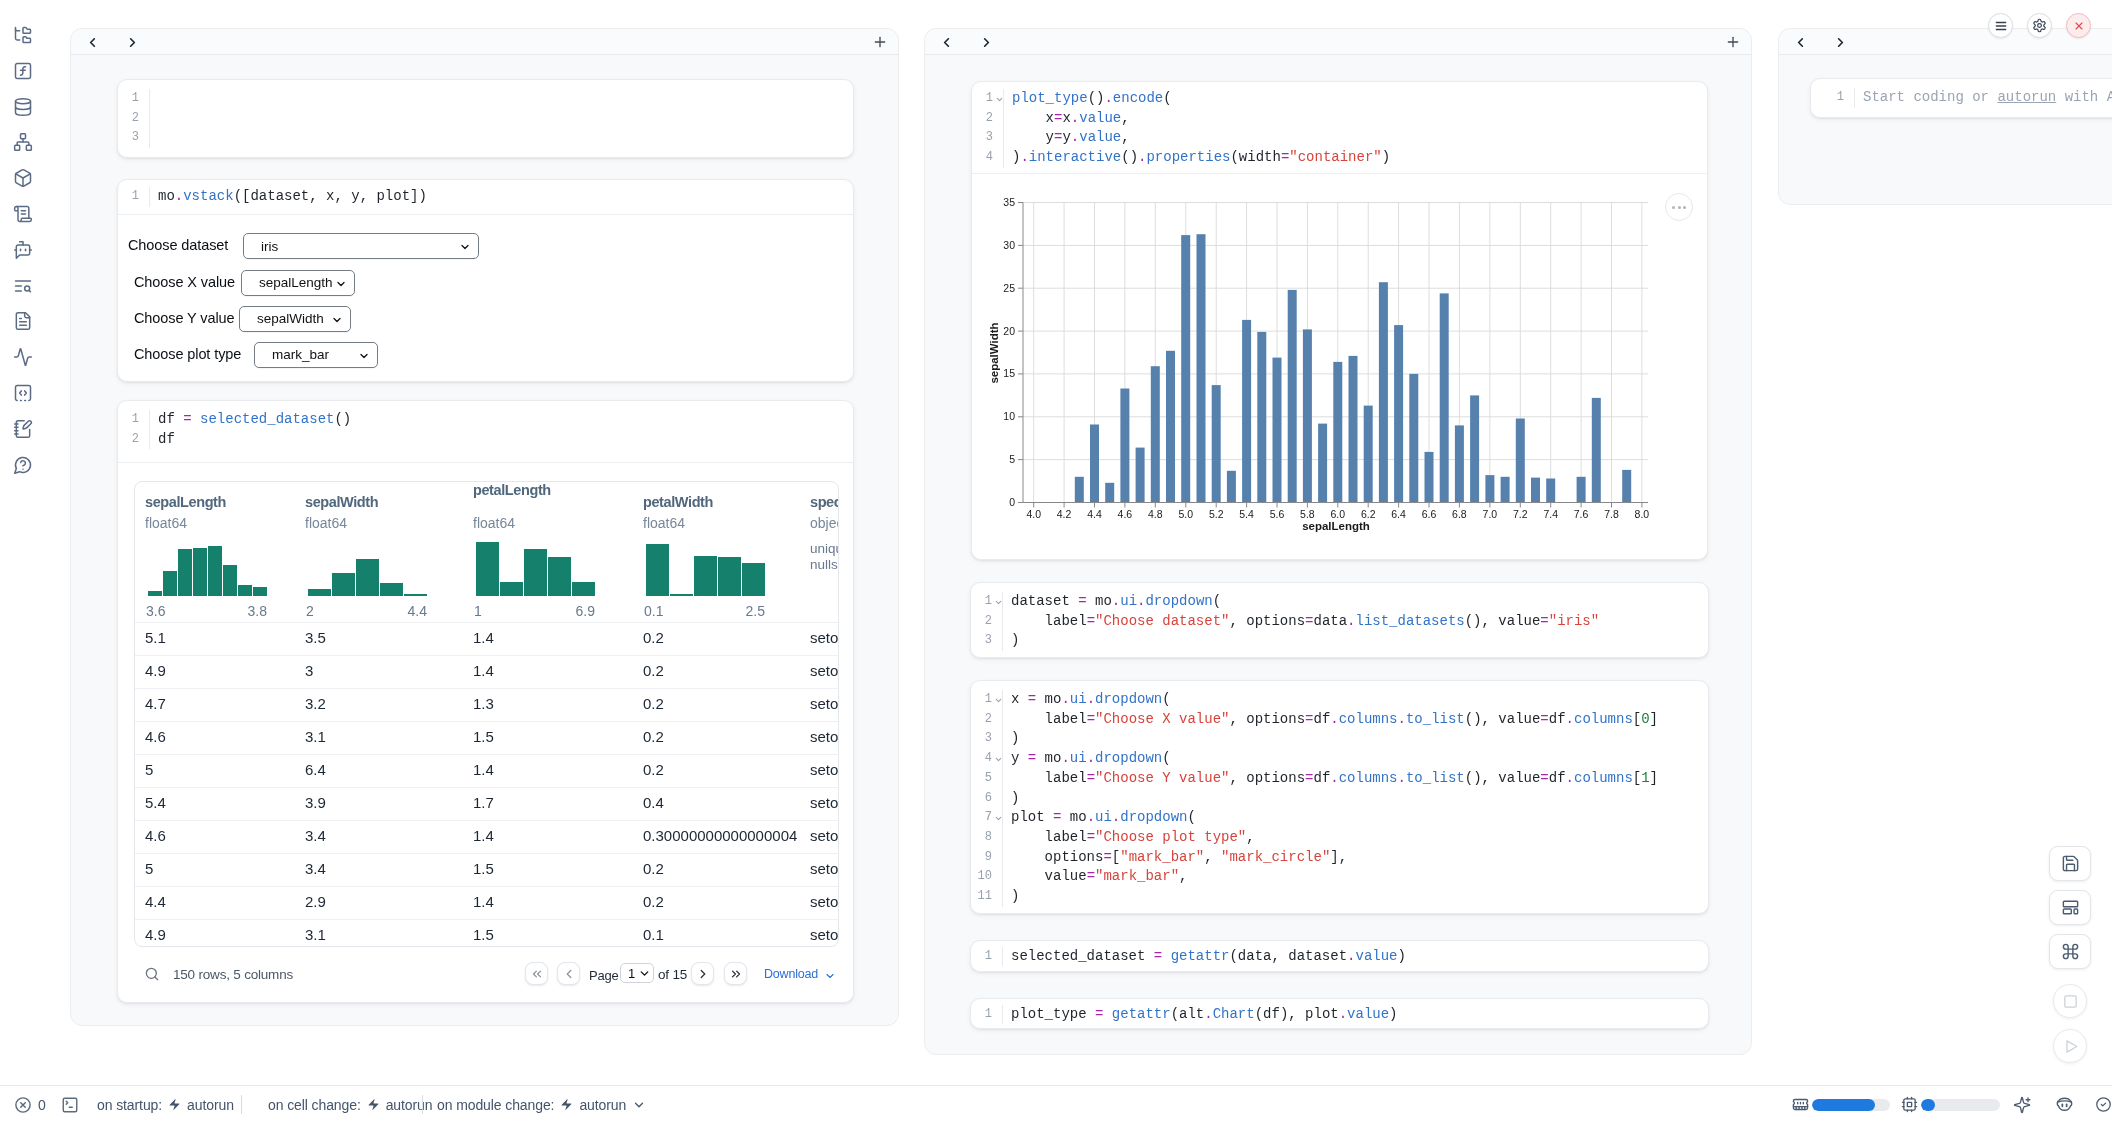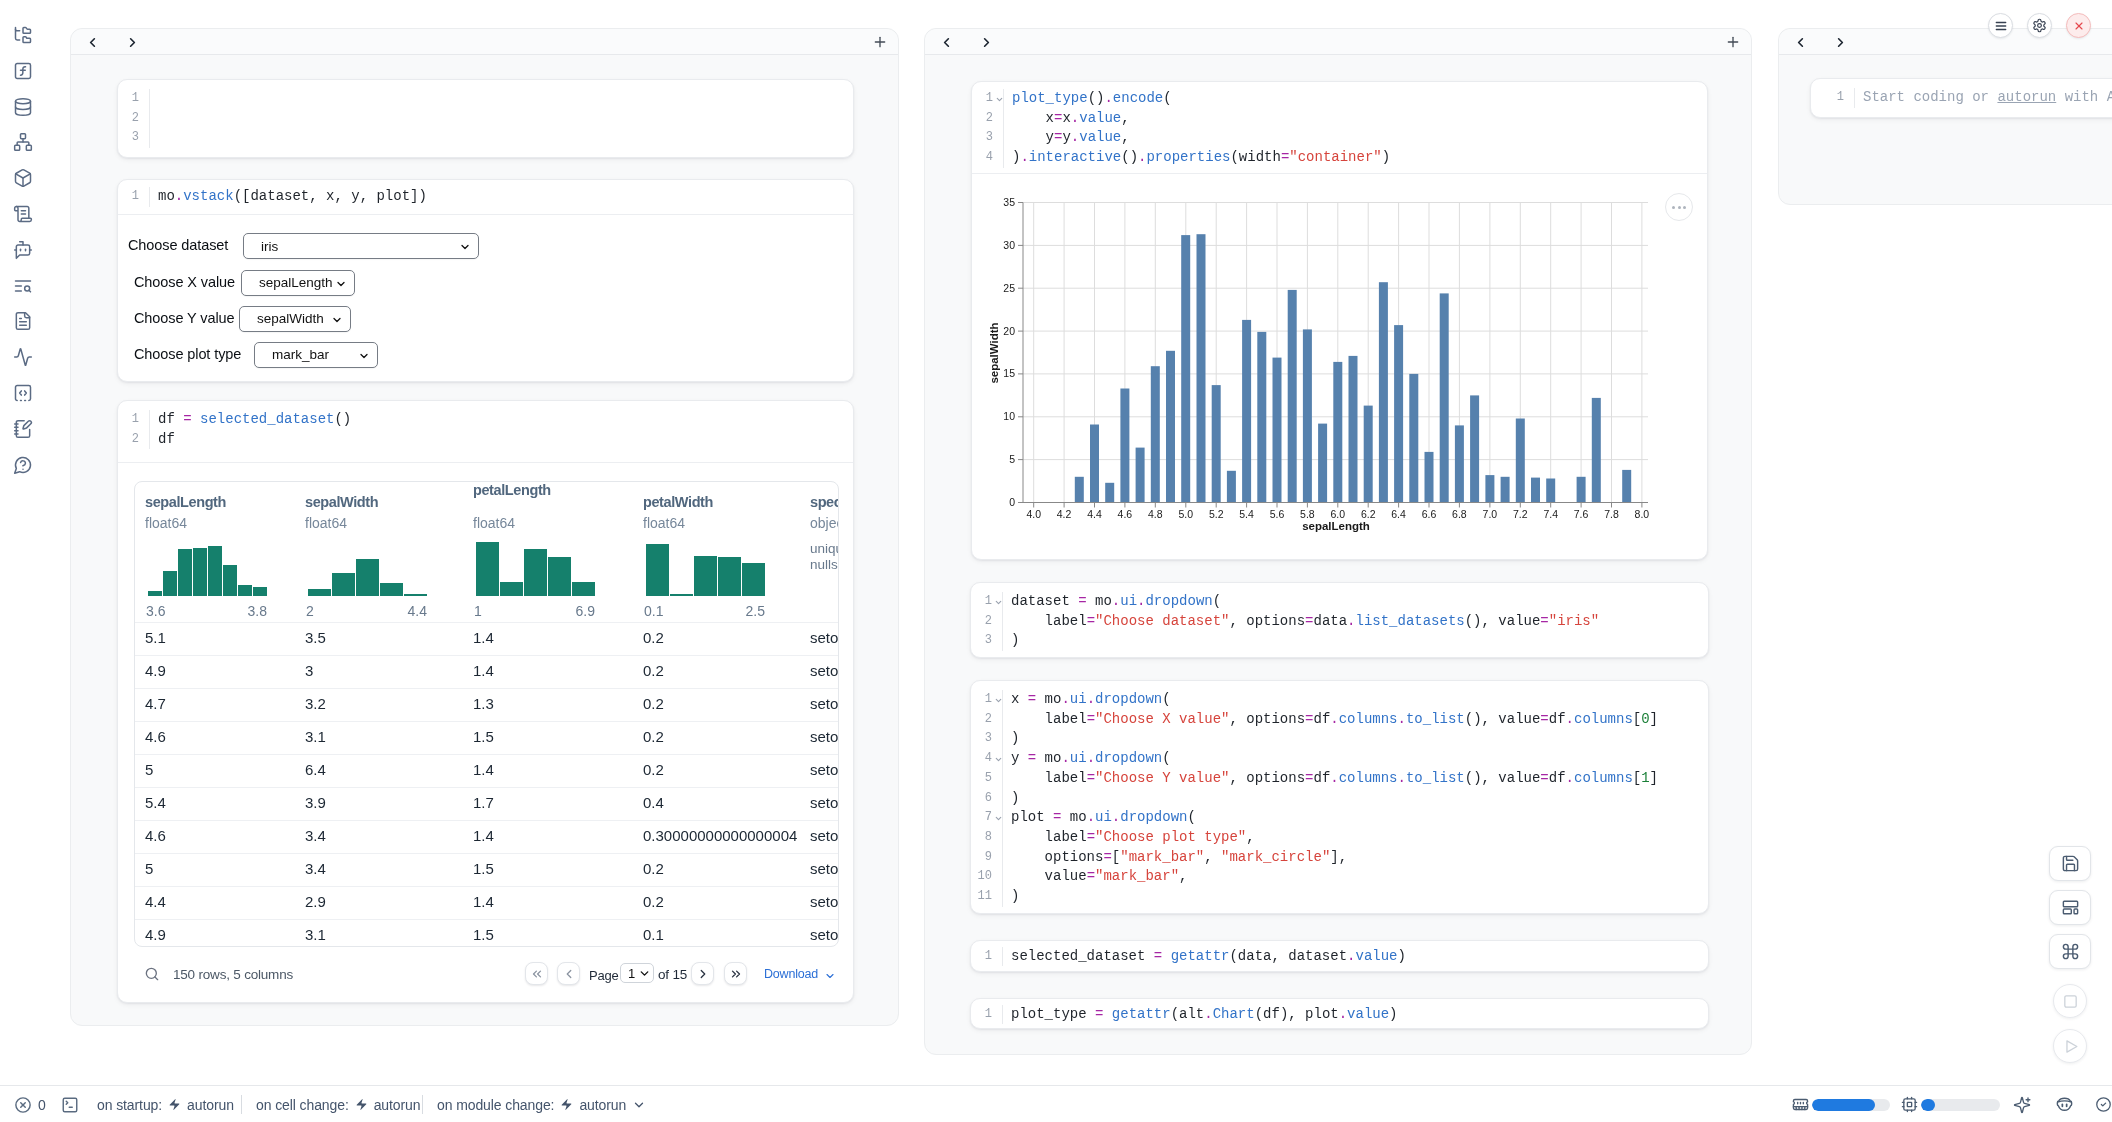--- a/index.html
+++ b/index.html
@@ -602,21 +602,21 @@
       <svg width="18" height="18" viewBox="0 0 24 24" fill="none" stroke="#5a6b80" stroke-width="1.9" stroke-linecap="round" stroke-linejoin="round">
         <rect x="3" y="3" width="18" height="18" rx="2"></rect>
         <path d="m7 11 2-2-2-2"></path>
         <path d="M11 15h4"></path>
       </svg>
     </div>
     <div class="sbitem" style="left:97px">on startup:<svg width="13" height="13" viewBox="0 0 24 24">
         <path fill="#44546b" stroke="none" d="M4 14a1 1 0 0 1-.78-1.63l9.9-10.2a.5.5 0 0 1 .86.46l-1.92 6.02A1 1 0 0 0 13 10h7a1 1 0 0 1 .78 1.63l-9.9 10.2a.5.5 0 0 1-.86-.46l1.92-6.02A1 1 0 0 0 11 14z"></path>
       </svg>autorun</div>
     <div class="abs" style="left:241px;top:9px;width:1px;height:19px;background:#d8dce1"></div>
-    <div class="sbitem" style="left:256px">on cell change:<svg width="13" height="13" viewBox="0 0 24 24">
+    <div class="sbitem" style="left:268px">on cell change:<svg width="13" height="13" viewBox="0 0 24 24">
         <path fill="#44546b" stroke="none" d="M4 14a1 1 0 0 1-.78-1.63l9.9-10.2a.5.5 0 0 1 .86.46l-1.92 6.02A1 1 0 0 0 13 10h7a1 1 0 0 1 .78 1.63l-9.9 10.2a.5.5 0 0 1-.86-.46l1.92-6.02A1 1 0 0 0 11 14z"></path>
       </svg>autorun</div>
     <div class="abs" style="left:422px;top:9px;width:1px;height:19px;background:#d8dce1"></div>
     <div class="sbitem" style="left:437px">on module change:<svg width="13" height="13" viewBox="0 0 24 24">
         <path fill="#44546b" stroke="none" d="M4 14a1 1 0 0 1-.78-1.63l9.9-10.2a.5.5 0 0 1 .86.46l-1.92 6.02A1 1 0 0 0 13 10h7a1 1 0 0 1 .78 1.63l-9.9 10.2a.5.5 0 0 1-.86-.46l1.92-6.02A1 1 0 0 0 11 14z"></path>
       </svg>autorun <svg width="14" height="14" viewBox="0 0 24 24" fill="none" stroke="#44546b" stroke-width="2.2" stroke-linecap="round" stroke-linejoin="round">
         <path d="m6 9 6 6 6-6"></path>
       </svg></div>
     <div class="sbitem" style="left:1792px">
       <svg width="17" height="17" viewBox="0 0 24 24" fill="none" stroke="#4b5c71" stroke-width="1.9" stroke-linecap="round" stroke-linejoin="round">

